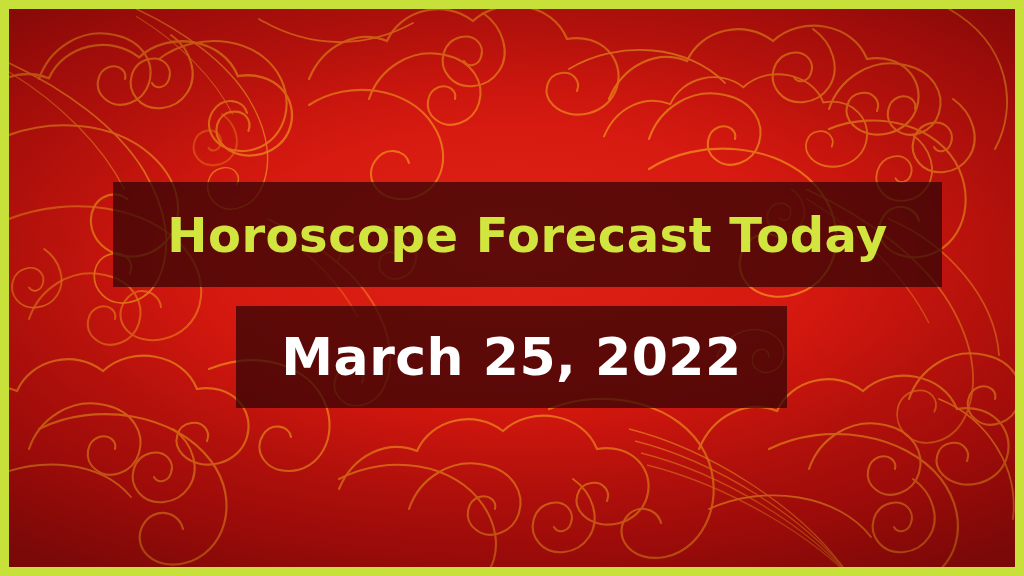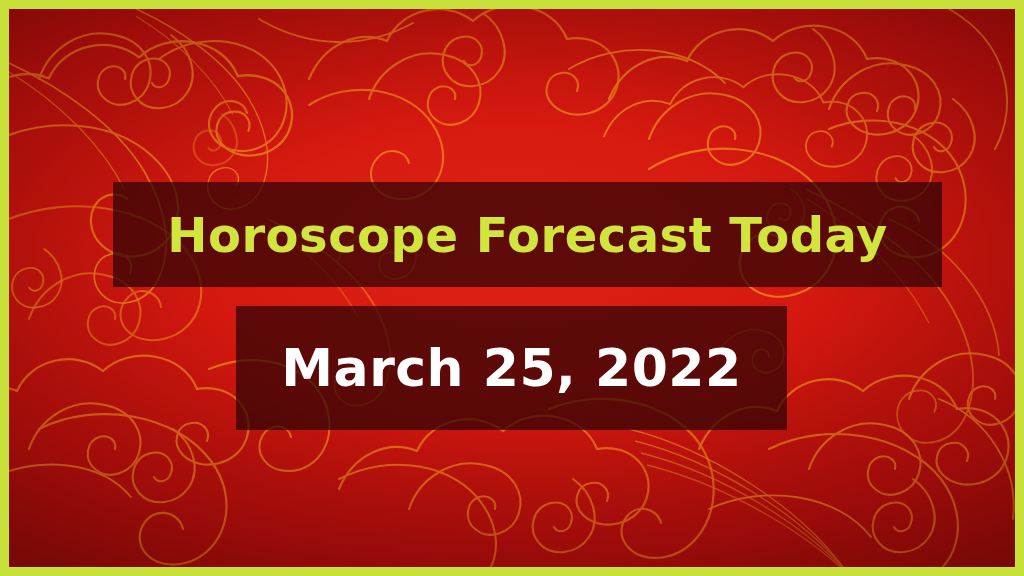--- a/index.html
+++ b/index.html
@@ -68,21 +68,21 @@
     color: #d2e53f;
     font-size: 48px;
     font-weight: bold;
     letter-spacing: 0.5px;
     line-height: 1;
   }
   #date-banner {
     left: 227px;   
     top: 297px;    
     width: 551px;
-    height: 124px;
+    height: 102px;
   }
   #date-text {
     color: #ffffff;
     font-size: 52px;
     font-weight: bold;
     letter-spacing: 0.5px;
     line-height: 1;
   }
 </style>
 </head>

